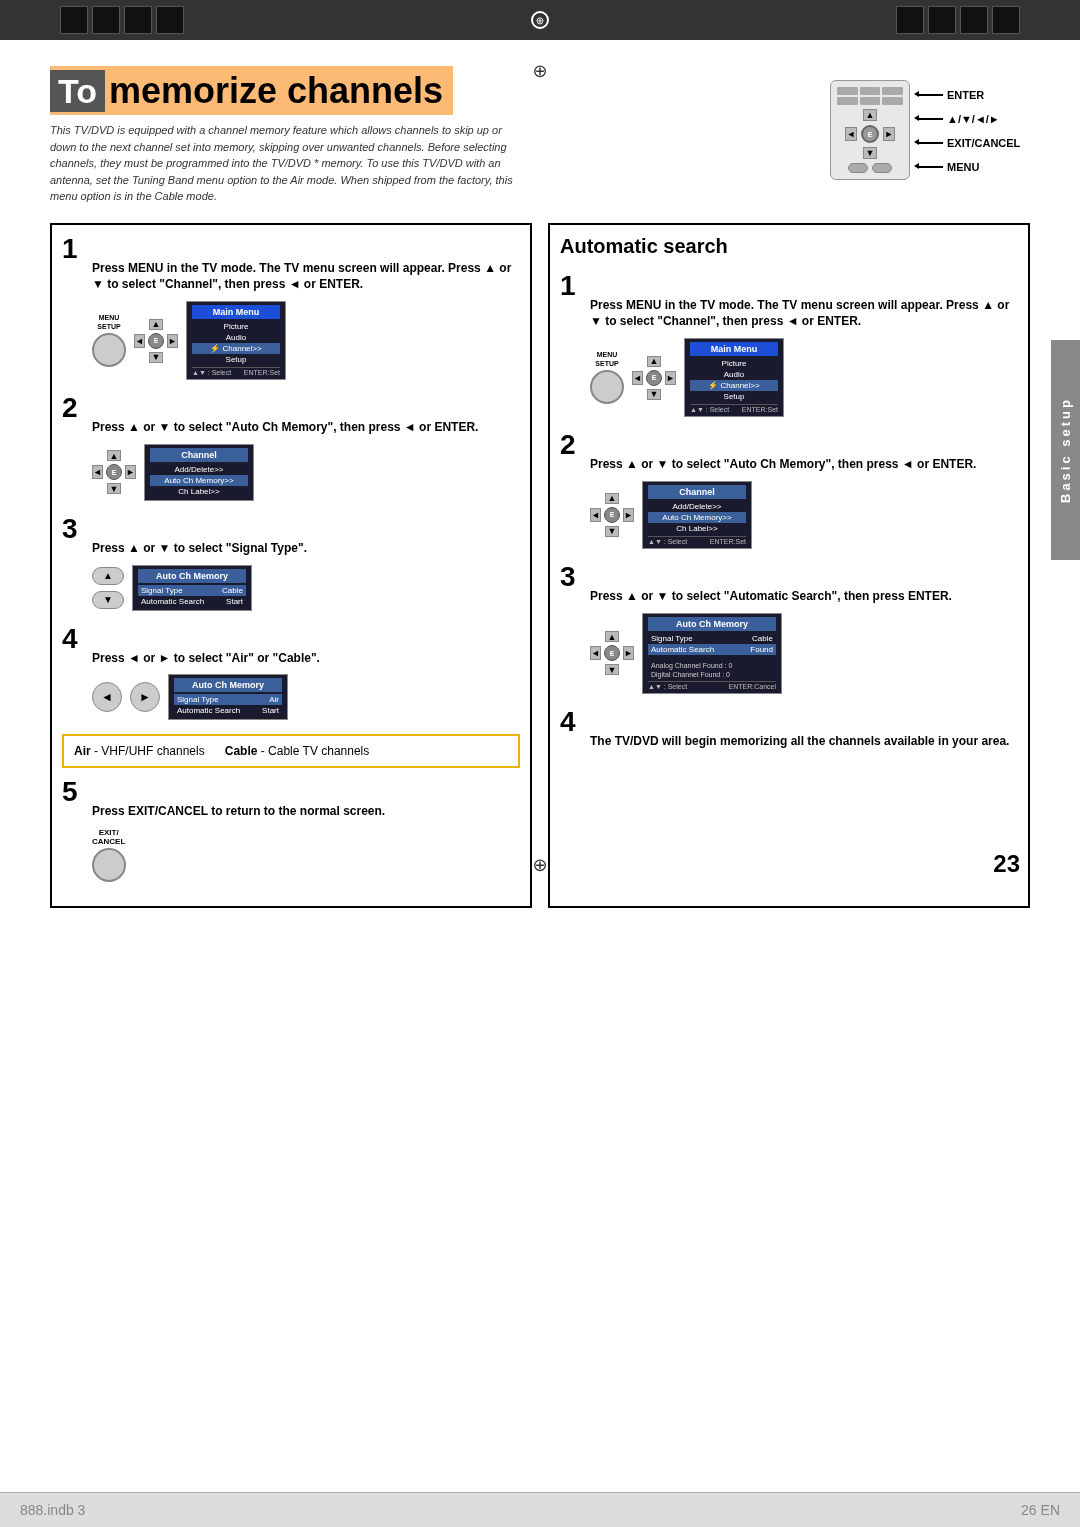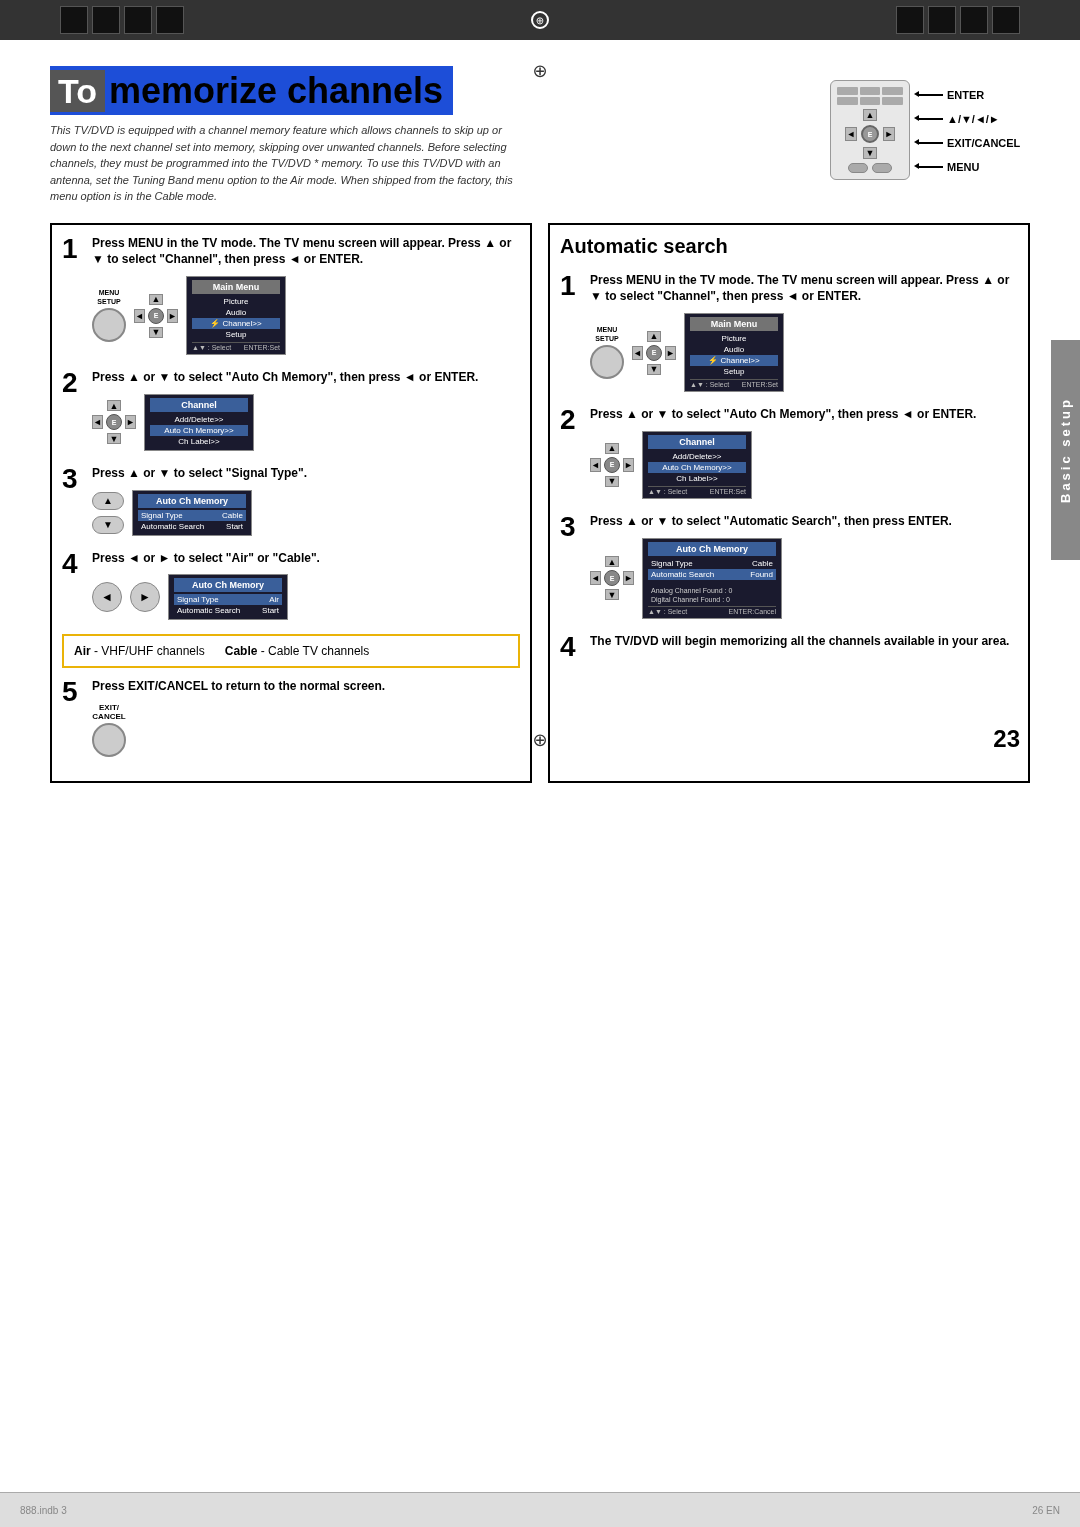--- a/index.html
+++ b/index.html
@@ -76,21 +76,21 @@
     }
     .title-box {
       display: inline-block;
       position: relative;
       margin-bottom: 10px;
     }
     .title-text {
       font-size: 36px;
       font-weight: bold;
       color: #000;
-      background: #1d4ed8;
+      background: #fdba74;
       padding: 4px 10px 4px 0;
       position: relative;
       z-index: 1;
     }
     .title-text .title-to {
       background: #555;
       color: #fff;
       padding: 2px 8px;
       margin-right: 4px;
       font-size: 34px;
@@ -144,34 +144,35 @@
       line-height: 1;
       min-width: 20px;
     }
     .step-content {
       flex: 1;
     }
     .step-text {
       font-size: 12px;
       line-height: 1.4;
       margin-bottom: 8px;
+      margin-top: 25px;
     }
     .step-text b { font-weight: bold; }
 
     
     .menu-screen {
       border: 1px solid #888;
       background: #1a1a2e;
       color: #fff;
       font-size: 9px;
       padding: 3px 5px;
       min-width: 100px;
     }
     .menu-screen-title {
-      background: #737373;
+      background: #1d4ed8;
       padding: 2px 8px;
       font-size: 9px;
       font-weight: bold;
       text-align: center;
       margin-bottom: 2px;
     }
     .menu-screen-row {
       padding: 1px 3px;
       font-size: 8px;
       display: flex;
@@ -247,21 +248,21 @@
       gap: 20px;
     }
 
     .step-illus-row {
       display: flex;
       align-items: center;
       gap: 8px;
     }
 
     .watermark-bottom {
-      font-size: 10px;
+      font-size: 14px;
       color: #888;
     }
   </style>
 </head>
 <body>
 
 <div class="top-bar">
   <div class="top-bar-blocks">
     <div class="top-bar-block"></div>
     <div class="top-bar-block"></div>
@@ -494,21 +495,21 @@
         </div>
       </div>
 
       <div class="step" style="margin-top:10px;">
         <div class="step-number">5</div>
         <div class="step-content">
           <div class="step-text">
             <b>Press EXIT/CANCEL to return to the normal screen.</b>
           </div>
           <div class="step-illus-row">
-            <div style="display:flex; flex-direction:column; align-items:center; gap:2px;">
+            <div style="display:flex; flex-direction:column; align-items:flex-start; gap:2px;">
               <div style="font-size:8px; font-weight:bold; text-align:center;">EXIT/<br>CANCEL</div>
               <div style="width:34px; height:34px; background:#ccc; border-radius:50%; border:2px solid #888;"></div>
             </div>
           </div>
         </div>
       </div>
 
     </div>
 
     <div class="column">

